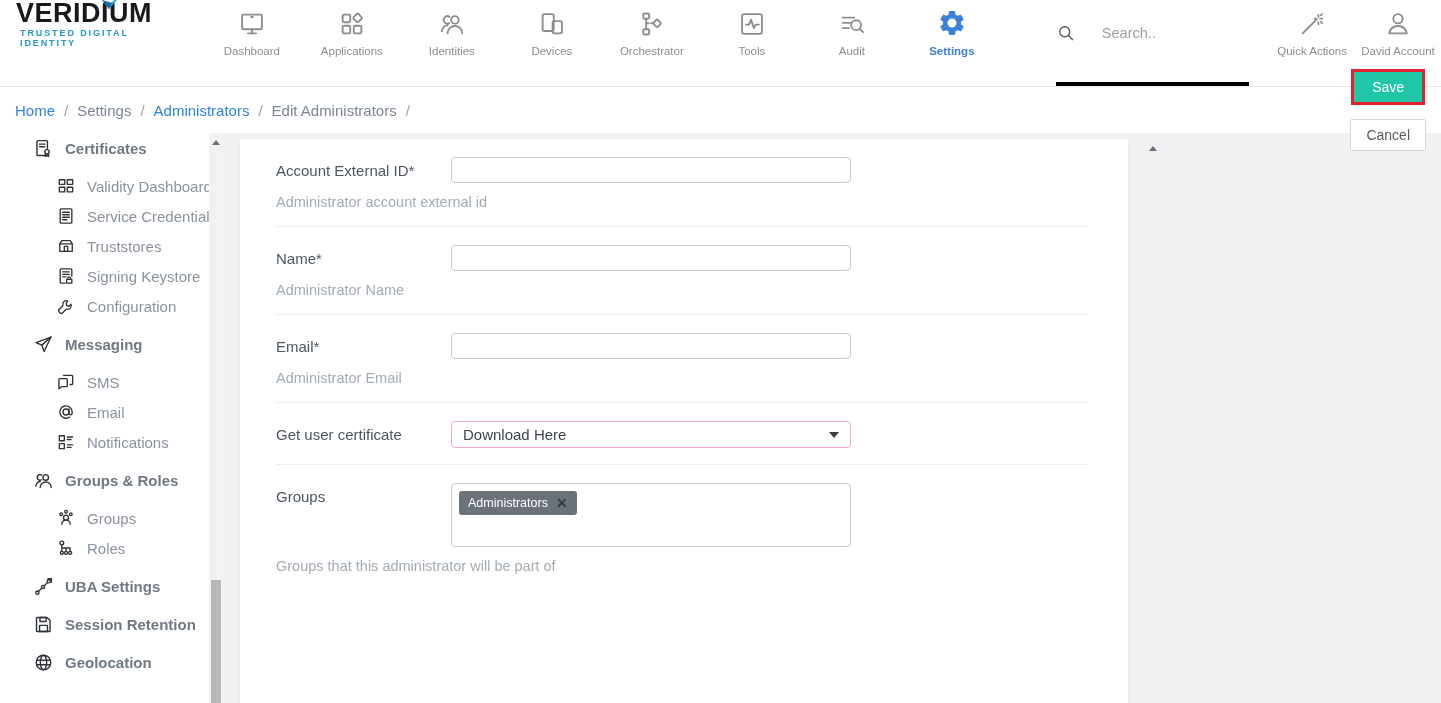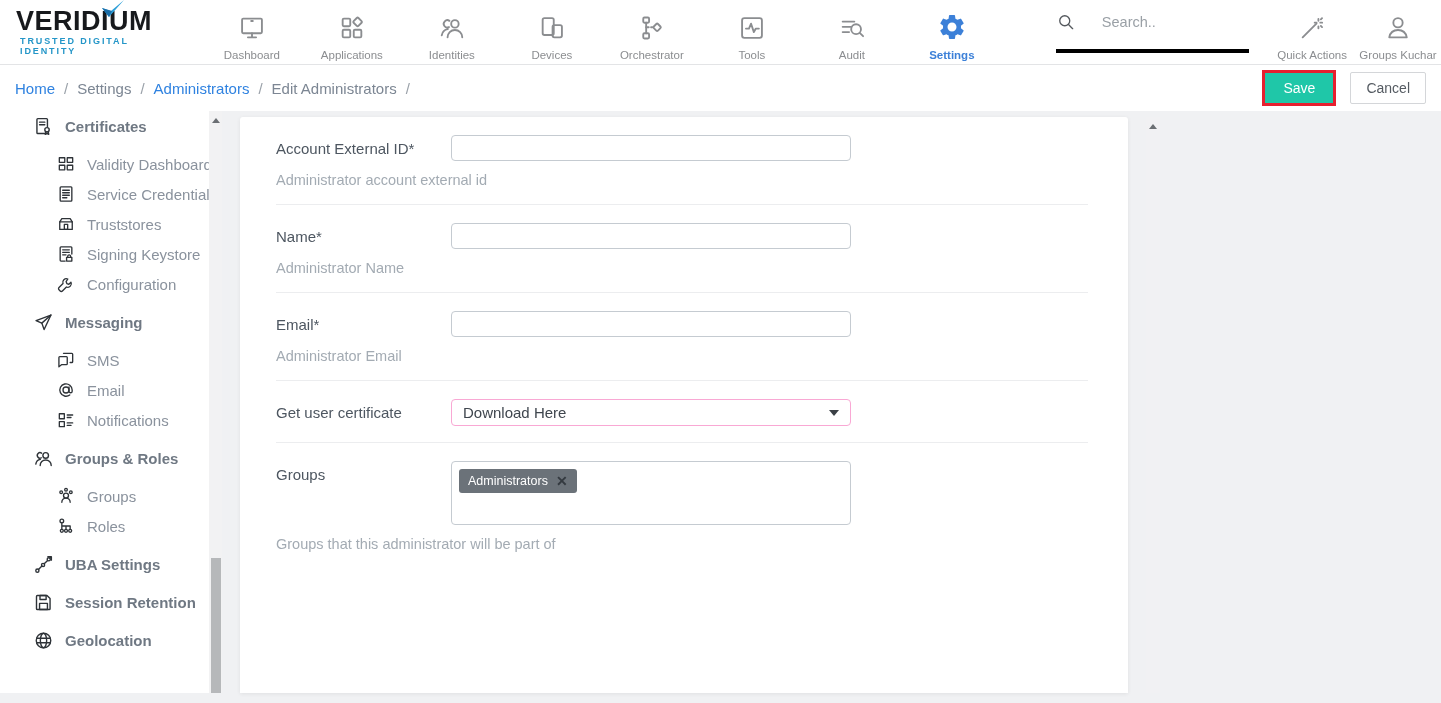--- a/index.html
+++ b/index.html
@@ -1,20 +1,20 @@
 <!DOCTYPE html>
 <html><head>
 <meta charset="utf-8">
 <style>
   * { margin:0; padding:0; box-sizing:border-box; }
   html,body { width:1441px; height:703px; overflow:hidden; }
   body { font-family:"Liberation Sans", sans-serif; background:#f0f1f3; color:#4d5660; }
 
   
-  .topnav { height:65px; background:#fff; border-bottom:1px solid #e3e4e6; display:flex; align-items:center; }
+  .topnav { height:87px; background:#fff; border-bottom:1px solid #e3e4e6; display:flex; }
   .logo { margin-left:16px; width:176px; position:relative; }
   .logo-text { font-size:27px; font-weight:bold; color:#17191c; letter-spacing:.5px; line-height:1; }
   .logo-check { position:absolute; left:84px; top:-9px; }
   .logo-tagline { font-size:9px; font-weight:bold; color:#2496c8; letter-spacing:1.9px; margin-top:1px; margin-left:4px; }
   .nav { display:flex; margin-left:14px; }
   .nav-item { width:100px; text-align:center; color:#8b8d90; cursor:pointer; padding-top:6px; }
   .nav-item .nico { height:32px; display:flex; align-items:flex-end; justify-content:center; }
   .nav-item .nlabel { font-size:11.5px; margin-top:7px; color:#8b8d90; }
   .nav-item.active .nlabel { color:#3c80d8; font-weight:bold; }
   .svg-ic { fill:none; stroke:currentColor; stroke-width:1.6; stroke-linecap:round; stroke-linejoin:round; }
@@ -27,21 +27,21 @@
   .tn-action .nico { height:32px; display:flex; align-items:flex-end; justify-content:center; }
   .tn-action .nlabel { font-size:11.5px; margin-top:7px; }
   .quick-actions { margin-left:20px; }
 
   
   .crumbbar { height:46px; background:#fff; display:flex; align-items:center; padding:0 15px; }
   .crumb { font-size:15px; }
   .crumb.link { color:#2f82e0; cursor:pointer; }
   .crumb.plain { color:#7c8693; }
   .crumb-sep { color:#9aa1a9; margin:0 9px; font-size:15px; }
-  .bar-actions { margin-left:auto; display:flex; align-items:center; gap:14px; }
+  .bar-actions { margin-left:auto; display:flex; align-items:center; gap:14px;flex-direction:column; }
   .save-highlight { border:3px solid #e6202f; }
   .btn-save { background:#1fc7a8; color:#fff; border:none; font-size:14px; padding:7px 18px; cursor:pointer; font-family:inherit; }
   .btn-cancel { background:#fff; color:#555b62; border:1px solid #d4d6d9; border-radius:2px; font-size:14px; padding:7px 15px; cursor:pointer; font-family:inherit; }
 
   
   .page { display:flex; height:582px; position:relative; }
 
   
   .sidebar { width:222px; background:#fff; position:relative; overflow:hidden; flex:none; }
   .side-list { padding-top:0; }
@@ -184,21 +184,21 @@
     <div class="nlabel">Quick Actions</div>
   </div>
 
   <div class="tn-action">
     <div class="nico">
       <svg class="svg-ic" width="28" height="28" viewBox="0 0 24 24">
           <circle cx="12" cy="7.5" r="4"></circle>
           <path d="M4.5 20c.8-4 3.9-6.3 7.5-6.3s6.7 2.3 7.5 6.3z"></path>
         </svg>
     </div>
-    <div class="nlabel">Groups Kuchar</div>
+    <div class="nlabel">David Account</div>
   </div>
 </header>
 
 <div class="crumbbar">
   <span class="crumb link">Home</span>
   <span class="crumb-sep">/</span>
   <span class="crumb plain">Settings</span>
   <span class="crumb-sep">/</span>
   <span class="crumb link">Administrators</span>
   <span class="crumb-sep">/</span>

